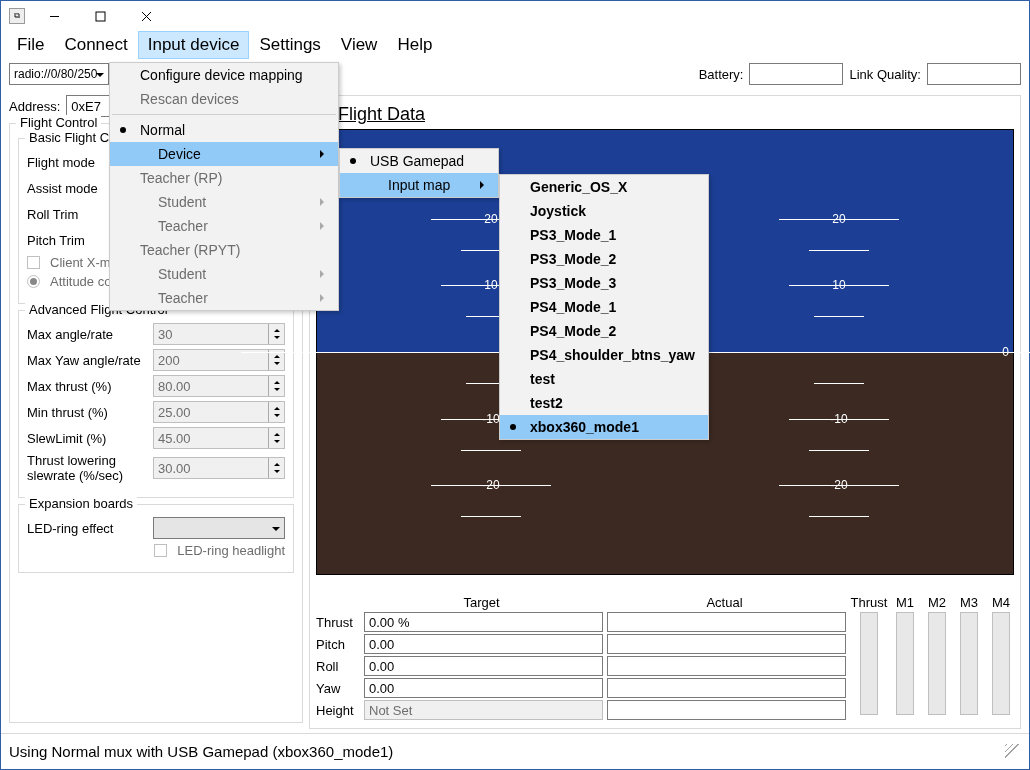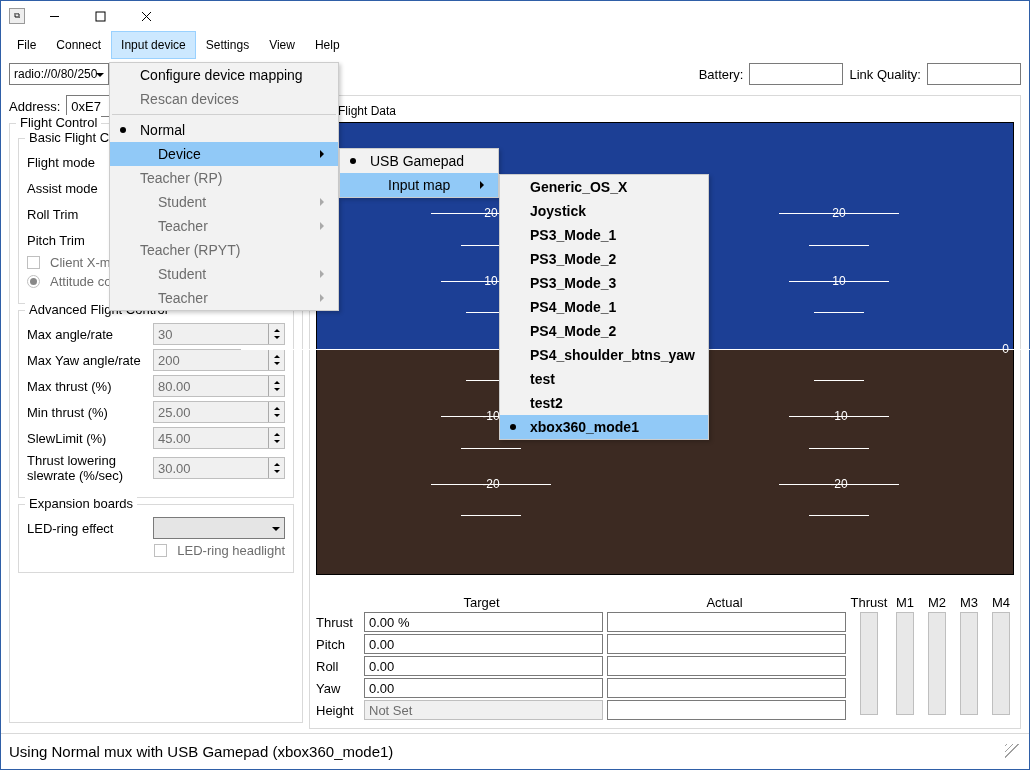--- a/index.html
+++ b/index.html
@@ -4,21 +4,21 @@
 <style>
   * { box-sizing: border-box; }
   html, body { margin:0; padding:0; font-family: "Segoe UI", Tahoma, sans-serif; font-size:13px; color:#000; background:#fff; width:1030px; height:770px; overflow:hidden;}
   .window { width:1030px; height:770px; border:1px solid #2f5fa7; display:flex; flex-direction:column; }
   .titlebar { height:30px; display:flex; align-items:center; padding:0 0 0 8px; }
   .titlebar .ticon { width:16px; height:16px; background:#eee; border:1px solid #999; margin-right:6px; font-size:8px; display:flex; align-items:center; justify-content:center;}
   .titlebar .title { flex:1; }
   .winbtns { display:flex; }
   .winbtn { width:46px; height:30px; display:flex; align-items:center; justify-content:center; }
   .winbtn svg { width:11px; height:11px; }
-  .menubar { height:28px; display:flex; align-items:stretch; font-size:12px; padding-left:6px;}
+  .menubar { height:28px; display:flex; align-items:stretch; font-size:17px; padding-left:6px;}
   .menuitem { padding:3px 10px; display:flex; align-items:center;}
   .menuitem.active { background:#cce8ff; border:1px solid #99d1ff; padding:2px 9px;}
   .toolbar { height:30px; display:flex; align-items:center; padding:4px 8px; gap:6px; }
   .combo { height:22px; border:1px solid #7a7a7a; background:#fff; font-size:12px; padding:0 18px 0 4px; position:relative; display:flex; align-items:center;}
   .combo::after{ content:""; position:absolute; right:4px; top:50%; margin-top:-1px; border:4px solid transparent; border-top-color:#000;}
   .btn { height:22px; border:1px solid #adadad; background:#e1e1e1; padding:0 12px;}
   .rlabel { font-size:13px; }
   .statfield { width:94px; height:22px; border:1px solid #7a7a7a; background:#fff;}
   .body { flex:1; display:flex; padding:6px 8px 4px 8px; gap:6px; position:relative;}
   .leftcol { width:294px; display:flex; flex-direction:column; }
@@ -258,21 +258,21 @@
           <div class="row" style="justify-content:flex-end">
               <span class="chk dis"></span>
               <span class="dis">LED-ring headlight</span>
             </div>
         </div>
       </div>
     </div>
 
     <div class="rightcol">
       <div class="tabcontent" style="flex:1; border-top:1px solid #d9d9d9;">
-        <div style="font-size:12px; margin:2px 0 4px 22px;">Flight Data</div>
+        <div style="font-size:18px; margin:2px 0 4px 22px;text-decoration:underline;">Flight Data</div>
         <div class="plotarea">
           <div class="plothalf">
             <div class="top"></div>
               <div class="bot"></div>
             <div class="plottick" style="top:20%">20</div>
             <div class="plottick" style="top:35%">10</div>
             <div class="plottick" style="top:65%">-10</div>
             <div class="plottick" style="top:80%">-20</div>
             <div class="line" style="top:20%; width:120px"></div>
             <div class="line" style="top:27%; width:60px"></div>

